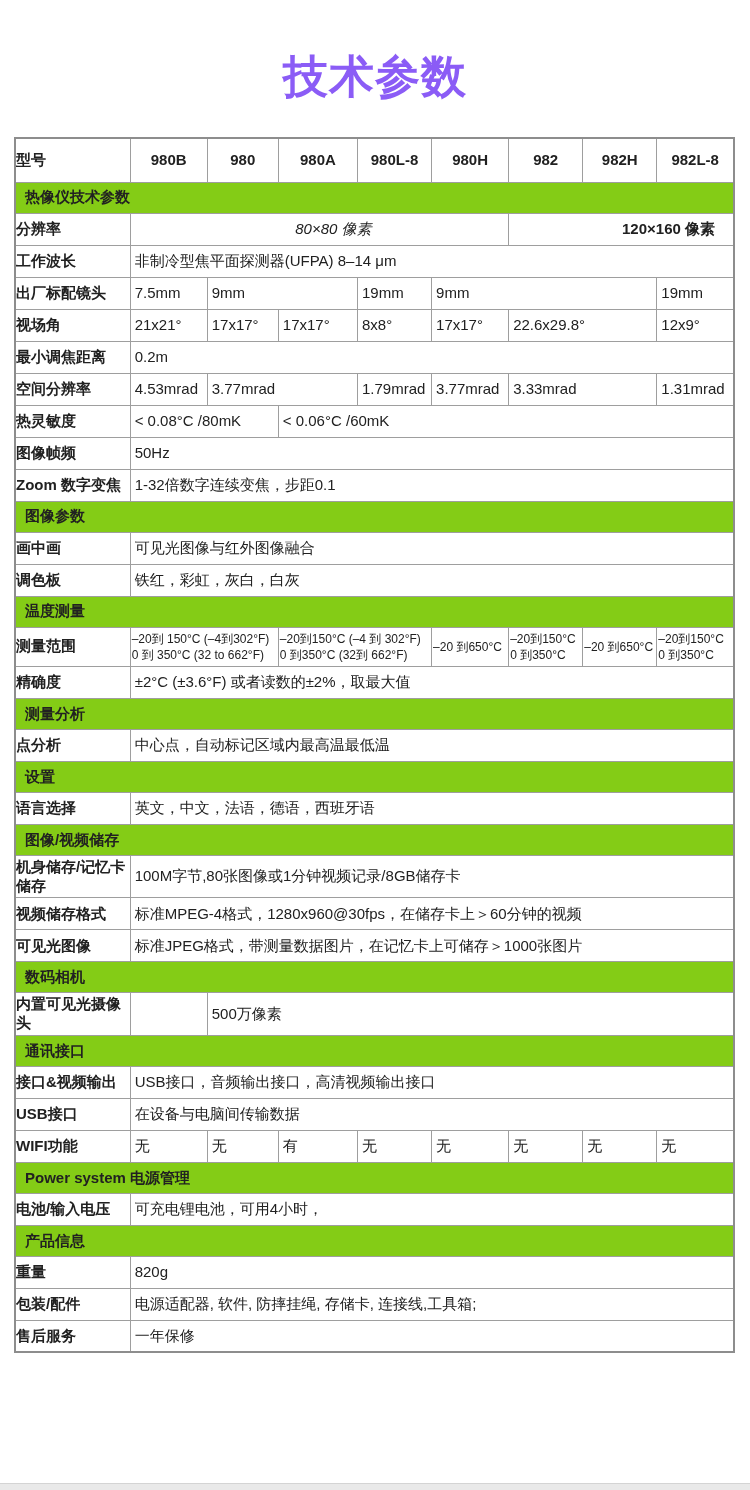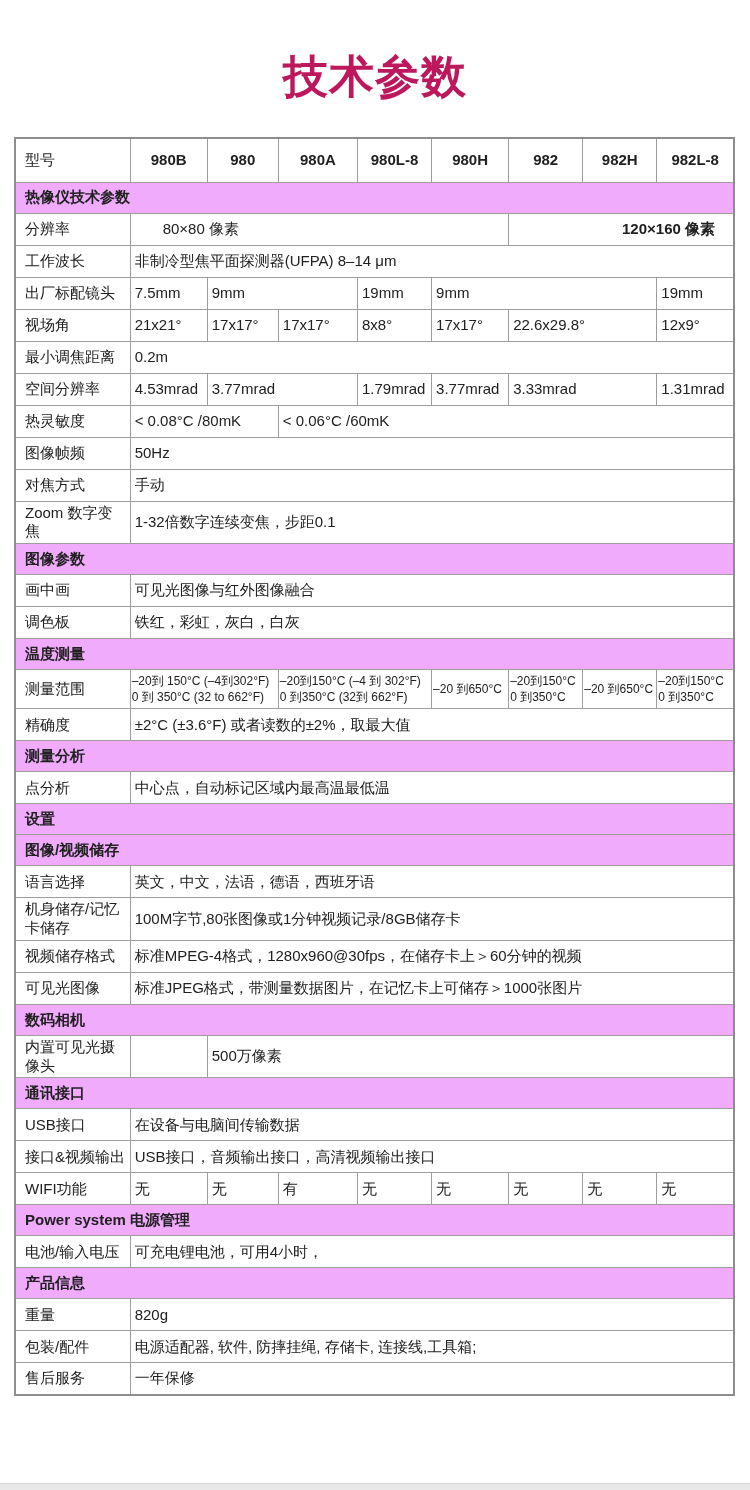--- a/index.html
+++ b/index.html
@@ -8,21 +8,21 @@
     background: #ffffff;
     font-family: "Liberation Sans", "DejaVu Sans", sans-serif;
     color: #212121;
     position: relative;
     overflow: hidden;
   }
   .title {
     text-align: center;
     font-size: 45px;
     font-weight: 700;
-    color: #be185d;
+    color: #8b5cf6;
     margin-top: 48px;
     letter-spacing: 1px;
     line-height: 58px;
   }
   table.spec {
     border-collapse: collapse;
     table-layout: fixed;
     width: 721px;
     margin: 31px 0 0 14px;
     border: 2px solid #8d8d8d;
@@ -30,44 +30,44 @@
   }
   td, th {
     border: 1px solid #9e9e9e;
     vertical-align: middle;
     line-height: 1.25;
     padding: 2px 4px;
     overflow: hidden;
   }
   th.lbl, td.lbl {
     text-align: left;
-    padding-left: 9px;
-    font-weight: 400;
+    padding-left: 0;
+    font-weight: 700;
     height: 32px;
   }
   th.mdl {
     text-align: center;
     font-weight: 700;
     height: 44px;
   }
   td.sec {
-    background: #f0abfc;
+    background: #84cc16;
     font-weight: 600;
     text-align: left;
     padding-left: 9px;
     height: 31px;
   }
   td.val {
     text-align: left;
     font-weight: 400;
     white-space: pre-line;
     height: 32px;
   }
   td.val.small { font-size: 12px; line-height: 1.35; padding: 3px 1px; }
-  td.val.padL { text-align: left;  padding-left: 32px; }
+  td.val.padL { text-align: center;  padding-left: 32px; font-style: italic; }
   td.val.padR { text-align: right; padding-right: 18px; font-weight: bold; }
   .footer-strip {
     position: absolute;
     left: 0; bottom: 0;
     width: 750px; height: 7px;
     background: #e9e9e9;
     border-top: 1px solid #d4d4d4;
   }
 </style>
 </head>
@@ -147,24 +147,20 @@
       <tr>
         <td class="lbl">热灵敏度</td>
         <td class="val" colspan="2">&lt; 0.08°C /80mK</td>
         <td class="val" colspan="6">&lt; 0.06°C /60mK</td>
       </tr>
       <tr>
         <td class="lbl">图像帧频</td>
         <td class="val" colspan="8">50Hz</td>
       </tr>
       <tr>
-        <td class="lbl">对焦方式</td>
-        <td class="val" colspan="8">手动</td>
-      </tr>
-      <tr>
         <td class="lbl">Zoom 数字变焦</td>
         <td class="val" colspan="8">1-32倍数字连续变焦，步距0.1</td>
       </tr>
       <tr>
         <td class="sec" colspan="9">图像参数</td>
       </tr>
       <tr>
         <td class="lbl">画中画</td>
         <td class="val" colspan="8">可见光图像与红外图像融合</td>
       </tr>
@@ -196,25 +192,25 @@
         <td class="sec" colspan="9">测量分析</td>
       </tr>
       <tr>
         <td class="lbl">点分析</td>
         <td class="val" colspan="8">中心点，自动标记区域内最高温最低温</td>
       </tr>
       <tr>
         <td class="sec" colspan="9">设置</td>
       </tr>
       <tr>
-        <td class="sec" colspan="9">图像/视频储存</td>
-      </tr>
-      <tr>
         <td class="lbl">语言选择</td>
         <td class="val" colspan="8">英文，中文，法语，德语，西班牙语</td>
+      </tr>
+      <tr>
+        <td class="sec" colspan="9">图像/视频储存</td>
       </tr>
       <tr>
         <td class="lbl">机身储存/记忆卡储存</td>
         <td class="val" colspan="8">100M字节,80张图像或1分钟视频记录/8GB储存卡</td>
       </tr>
       <tr>
         <td class="lbl">视频储存格式</td>
         <td class="val" colspan="8">标准MPEG-4格式，1280x960@30fps，在储存卡上＞60分钟的视频</td>
       </tr>
       <tr>
@@ -226,28 +222,28 @@
       </tr>
       <tr>
         <td class="lbl">内置可见光摄像头</td>
         <td class="val" colspan="1"></td>
         <td class="val" colspan="7">500万像素</td>
       </tr>
       <tr>
         <td class="sec" colspan="9">通讯接口</td>
       </tr>
       <tr>
+        <td class="lbl">接口&amp;视频输出</td>
+        <td class="val" colspan="8">USB接口，音频输出接口，高清视频输出接口</td>
+      </tr>
+      <tr>
         <td class="lbl">USB接口</td>
         <td class="val" colspan="8">在设备与电脑间传输数据</td>
       </tr>
       <tr>
-        <td class="lbl">接口&amp;视频输出</td>
-        <td class="val" colspan="8">USB接口，音频输出接口，高清视频输出接口</td>
-      </tr>
-      <tr>
         <td class="lbl">WIFI功能</td>
         <td class="val" colspan="1">无</td>
         <td class="val" colspan="1">无</td>
         <td class="val" colspan="1">有</td>
         <td class="val" colspan="1">无</td>
         <td class="val" colspan="1">无</td>
         <td class="val" colspan="1">无</td>
         <td class="val" colspan="1">无</td>
         <td class="val" colspan="1">无</td>
       </tr>

